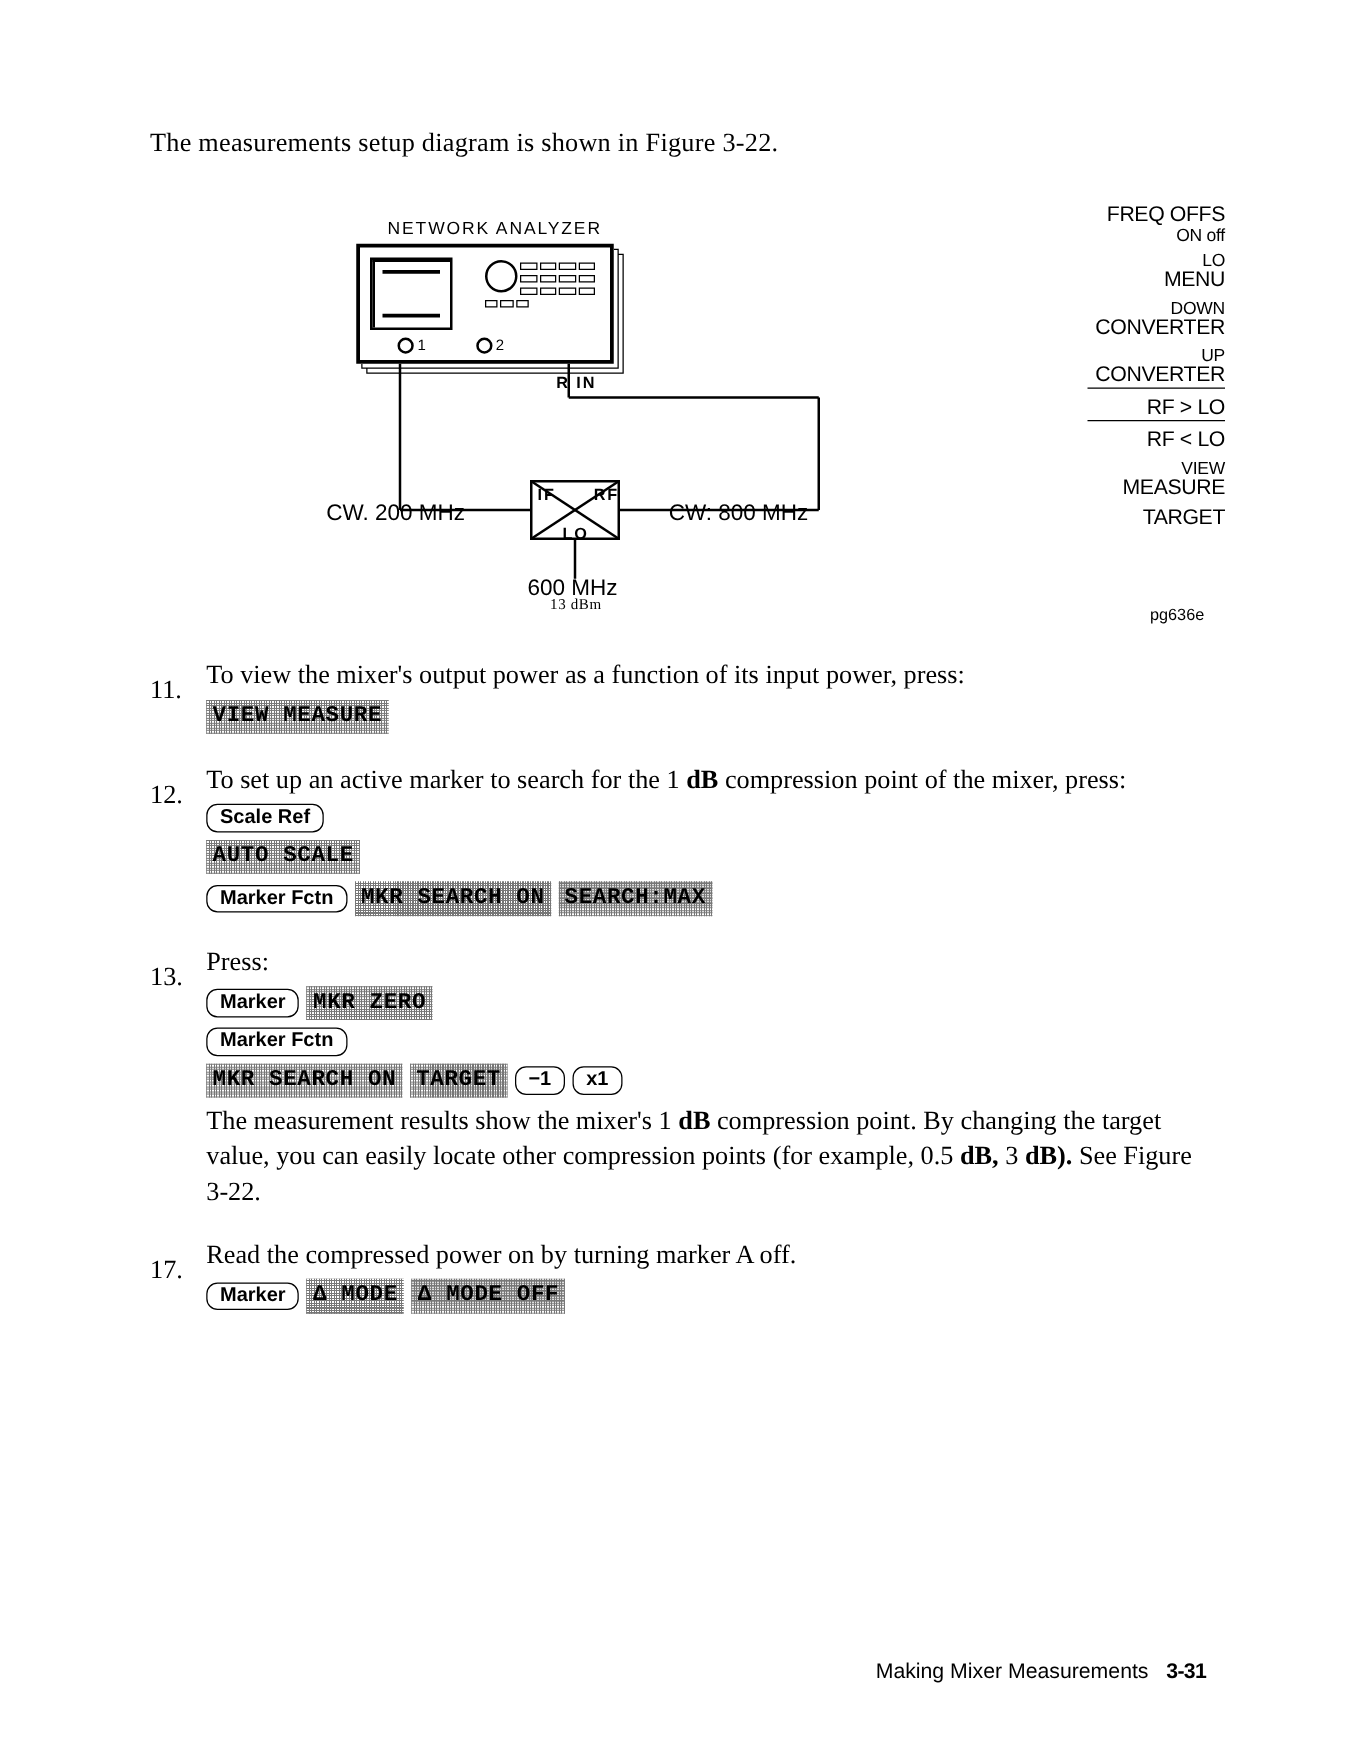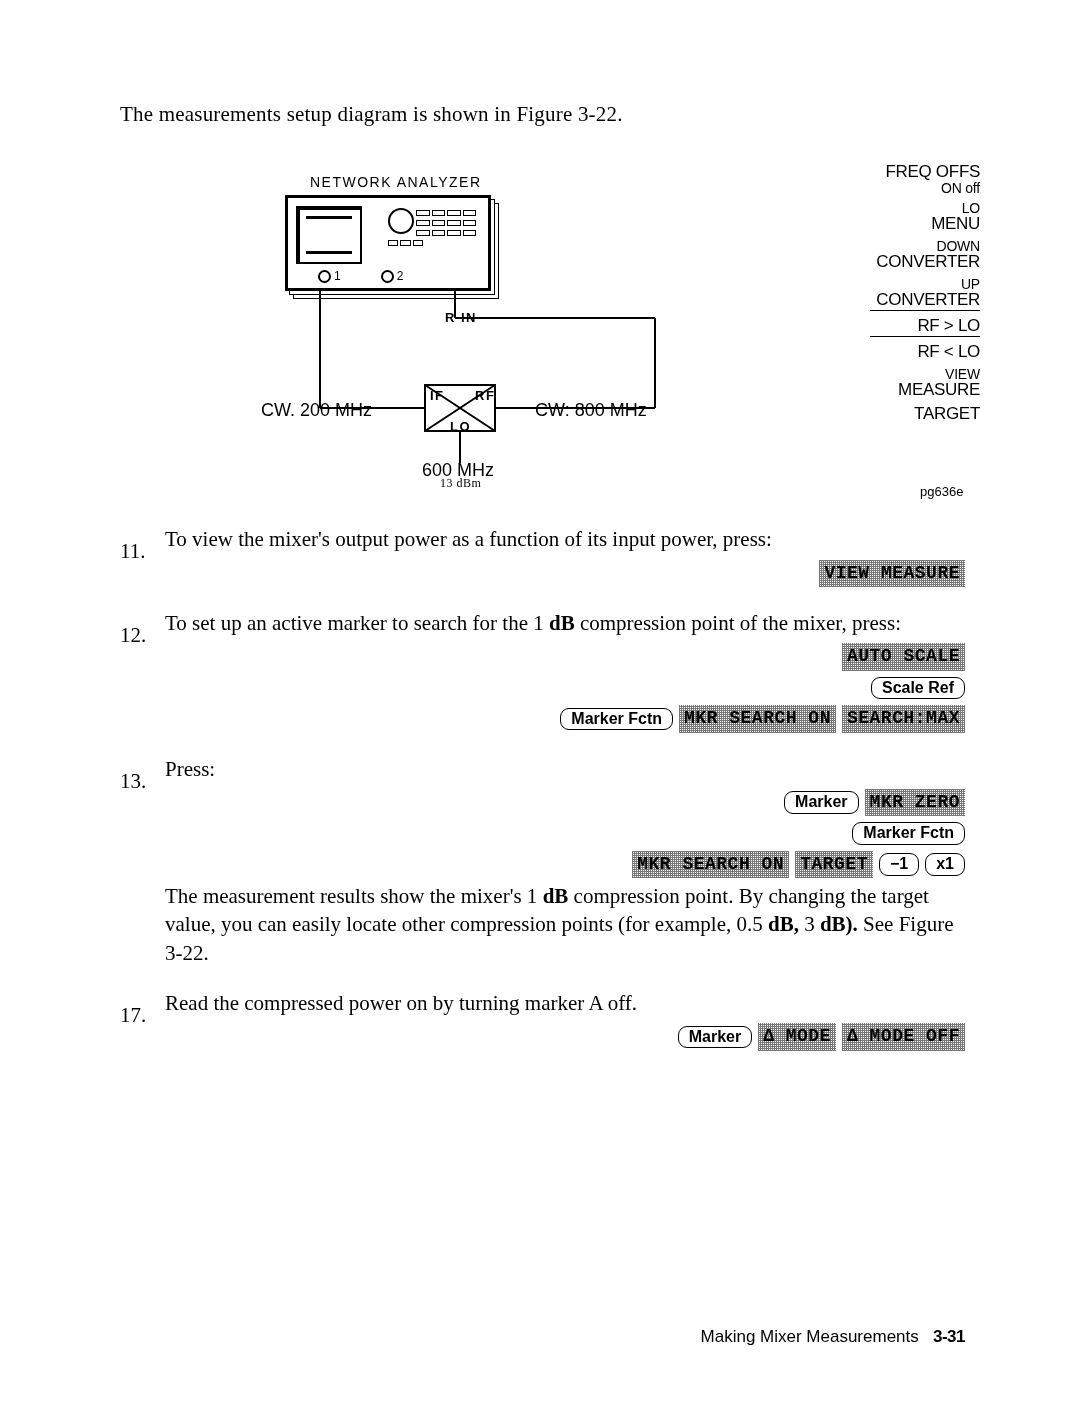--- a/index.html
+++ b/index.html
@@ -143,21 +143,20 @@
     position: absolute; left: 0; top: 12px;
     width: 40px; text-align: left;
   }
   .step .body { padding-right: 10px; }
   .keyline {
     margin-top: 6px;
     display: flex;
     flex-wrap: wrap;
     align-items: center;
     gap: 6px;
-    justify-content: flex-end;
   }
   .keyline + .keyline { margin-top: 6px; }
 
   .hardkey {
     display: inline-block;
     border: 1.5px solid #000;
     border-radius: 9px;
     padding: 1px 10px 2px 10px;
     font-family: Arial, Helvetica, sans-serif;
     font-size: 16px;
@@ -246,21 +245,21 @@
 
         <line x1="395" y1="245" x2="235" y2="245" stroke="#000" stroke-width="2"></line>
 
         <rect x="165" y="222" width="70" height="46" fill="none" stroke="#000" stroke-width="2"></rect>
         <line x1="165" y1="222" x2="235" y2="268" stroke="#000" stroke-width="2"></line>
         <line x1="235" y1="222" x2="165" y2="268" stroke="#000" stroke-width="2"></line>
 
         <line x1="200" y1="268" x2="200" y2="300" stroke="#000" stroke-width="2"></line>
       </svg>
 
-      <div class="sig small bold" style="top:146px; left:185px;">R   IN</div>
+      <div class="sig small bold" style="top:134px; left:185px;">R   IN</div>
       <div class="sig small bold" style="top:224px; left:170px;">IF</div>
       <div class="sig small bold" style="top:224px; left:215px;">RF</div>
       <div class="sig small bold" style="top:255px; left:190px;">LO</div>
 
       <div class="sig" style="top:235px; left:-45px;margin-left:46px;">CW. 200 MHz</div>
       <div class="sig" style="top:235px; left:275px;">CW: 800 MHz</div>
       <div class="sig" style="top:295px; left:162px;">600 MHz</div>
       <div class="sig tiny" style="top:312px; left:180px;">13 dBm</div>
 
       <div class="softkeys">
@@ -307,24 +306,24 @@
       <span class="softkey">VIEW MEASURE</span>
     </div>
   </div>
 
   <div class="step">
     <div class="num">12.</div>
     <div class="body">
       <span>To set up an active marker to search for the 1 </span><span class="bold">dB</span><span> compression point of the mixer, press:</span>
     </div>
     <div class="keyline">
+      <span class="hardkey">Scale Ref</span>
+    </div>
+    <div class="keyline">
       <span class="softkey">AUTO SCALE</span>
-    </div>
-    <div class="keyline">
-      <span class="hardkey">Scale Ref</span>
     </div>
     <div class="keyline">
       <span class="hardkey">Marker Fctn</span>
       <span class="softkey">MKR SEARCH ON</span>
       <span class="softkey">SEARCH:MAX</span>
     </div>
   </div>
 
   <div class="step">
     <div class="num">13.</div>

